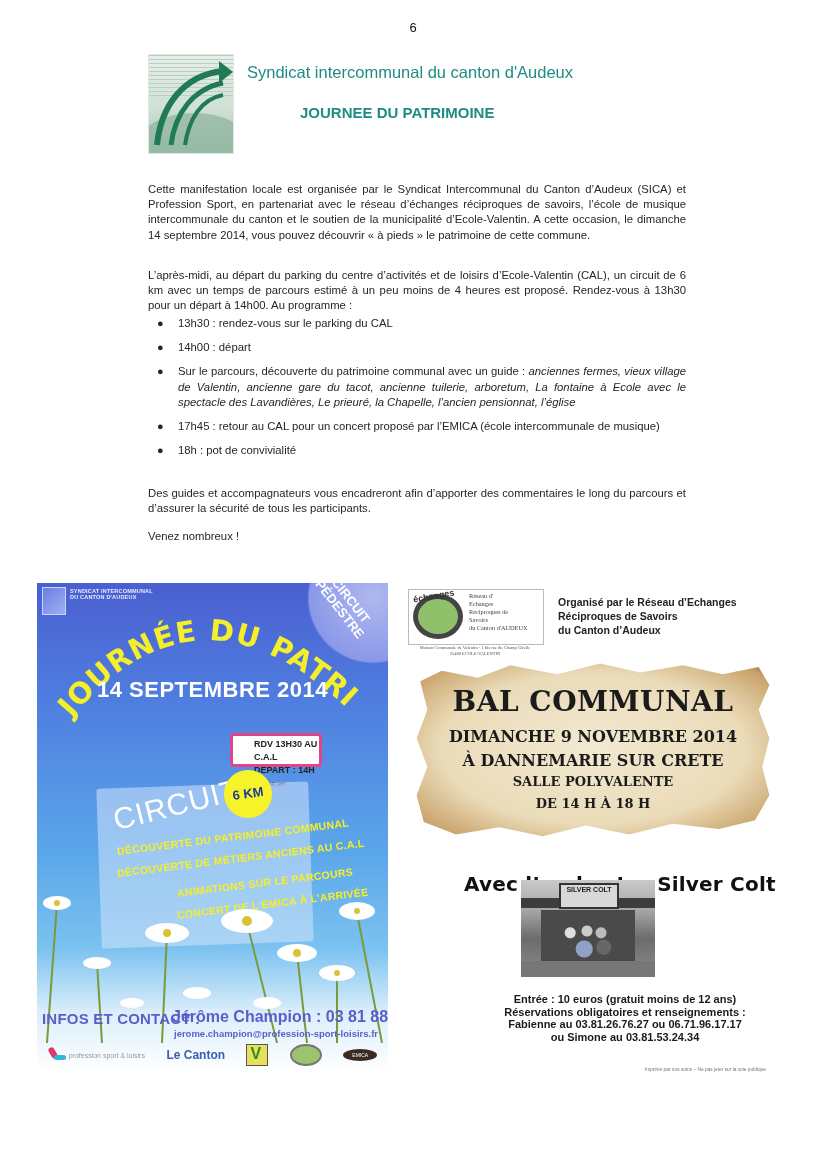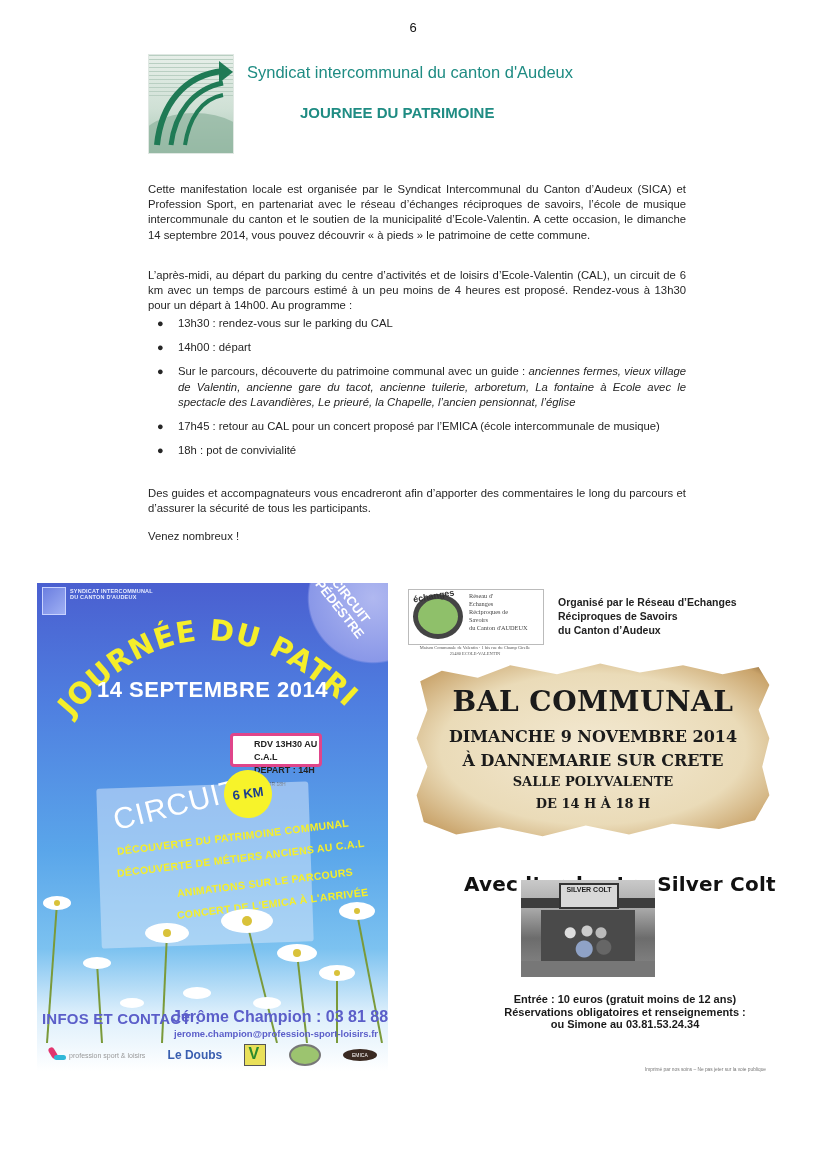--- a/index.html
+++ b/index.html
@@ -223,21 +223,21 @@
     </g>
   </svg>
   <div class="pl-infos">INFOS ET CONTACT :</div>
   <div class="pl-contact-name">Jérôme Champion : 03 81 88 90 40</div>
   <div class="pl-email">jerome.champion@profession-sport-loisirs.fr</div>
   <div class="pl-sponsors">
     <div class="sp sp-ps">
         <span class="mark"></span>
         <span class="lbl">profession sport &amp; loisirs</span>
       </div>
-    <div class="sp sp-doubs">Le Doubs</div>
+    <div class="sp sp-doubs">Le Canton</div>
     <div class="sp sp-v"></div>
     <div class="sp sp-rers"></div>
     <div class="sp sp-emica">EMICA</div>
   </div>
 </div>
 
 <div class="rers-logo">
   <div class="rers-ring">
       <span>échanges</span>
     </div>
@@ -271,15 +271,16 @@
   <div class="roof"></div>
   <div class="sign">SILVER COLT</div>
   <div class="porch"></div>
   <div class="people"></div>
   <div class="floor"></div>
 </div>
 
 <div class="entry">
   <div>Entrée : 10 euros (gratuit moins de 12 ans)</div>
   <div>Réservations obligatoires et renseignements :</div>
+  <div>Fabienne au 03.81.26.76.27 ou 06.71.96.17.17</div>
   <div>ou Simone au 03.81.53.24.34</div>
 </div>
 <div class="printed">Imprimé par nos soins – Ne pas jeter sur la voie publique</div>
 
 </body></html>

